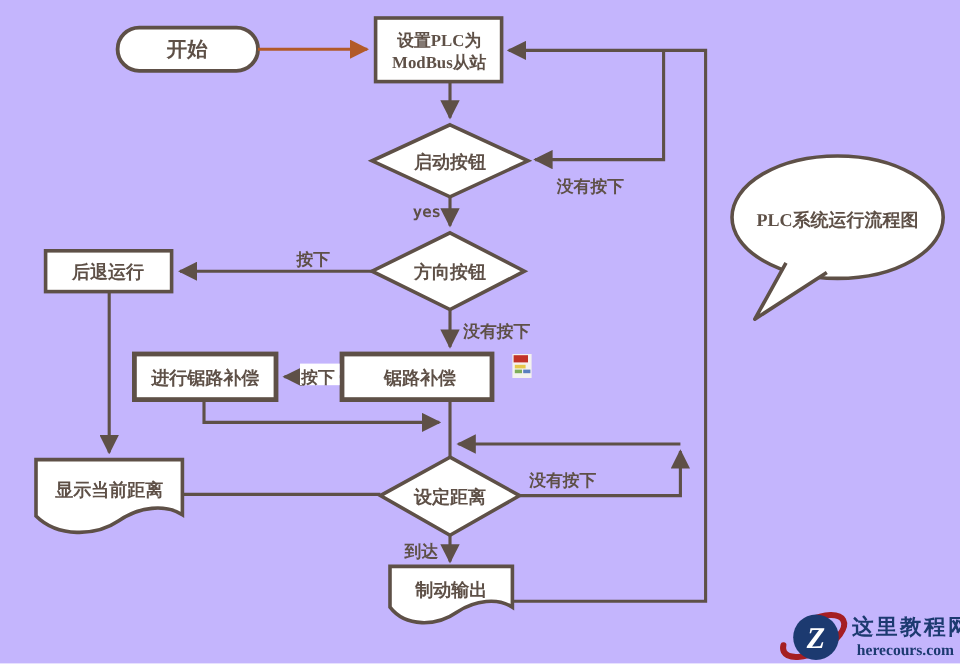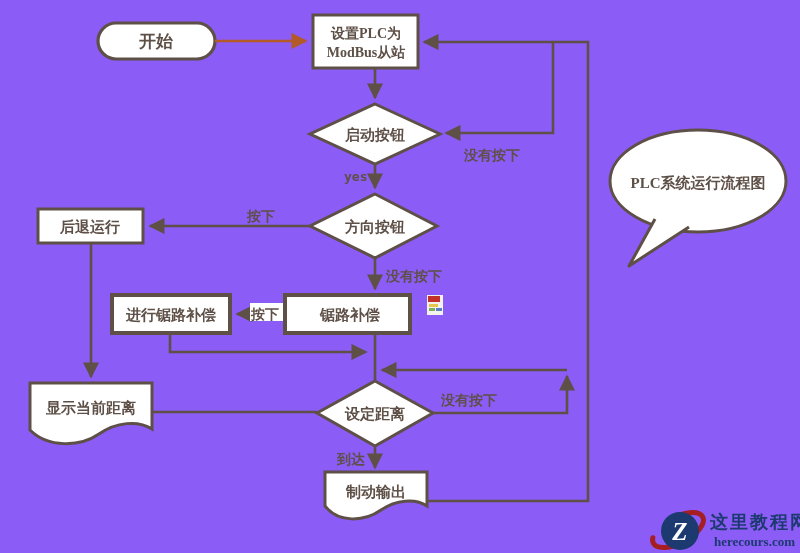--- a/index.html
+++ b/index.html
@@ -1,16 +1,16 @@
 <!DOCTYPE html>
 <html><head>
 <meta charset="utf-8">
 <style>
   html,body{margin:0;padding:0;background:#ffffff;}
-  .stage{position:relative;width:800px;height:553px;background:#8b5cf6;overflow:hidden;
+  .stage{position:relative;width:800px;height:553px;background:#c4b5fd;overflow:hidden;
          font-family:"Liberation Serif","DejaVu Serif",serif;}
   svg{display:block;}
   text{font-family:"Liberation Serif","DejaVu Serif",serif;}
   .node-text{font-weight:bold;fill:#5e5047;}
   .edge-label{font-weight:bold;fill:#5e5047;}
   .yes-label{font-family:"DejaVu Sans Mono","Liberation Mono",monospace;font-weight:bold;fill:#5e5047;}
   .callout-text{font-weight:bold;fill:#5e5047;}
   .brand-cn{font-weight:bold;fill:#1c3a70;letter-spacing:2px;}
   .brand-url{font-weight:bold;fill:#1c3a70;}
   .logo-z{font-weight:bold;font-style:italic;fill:#ffffff;}

